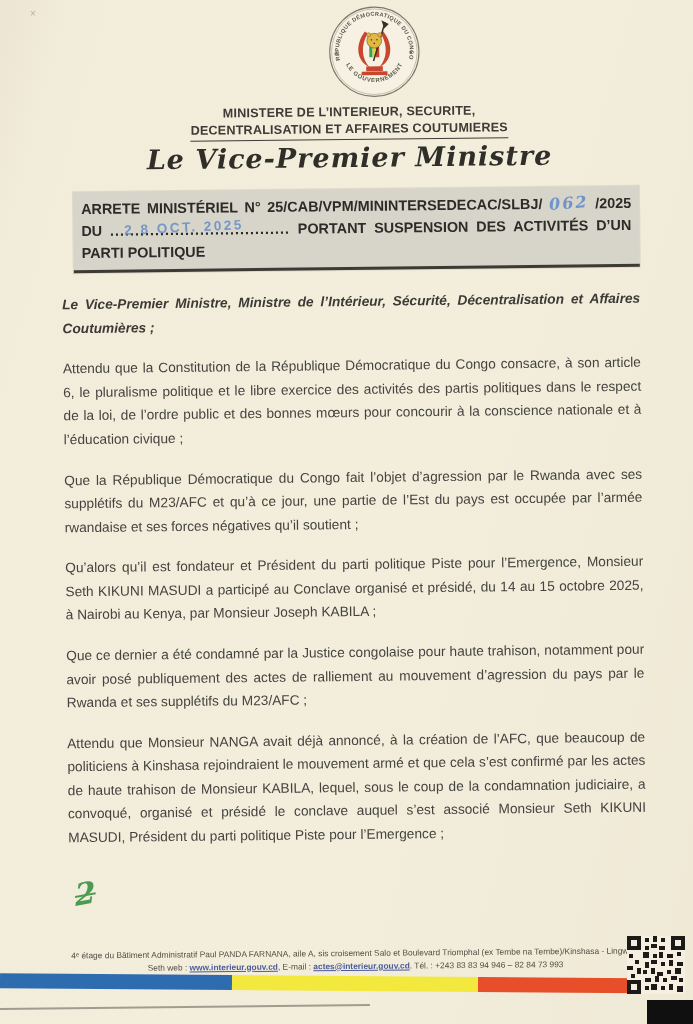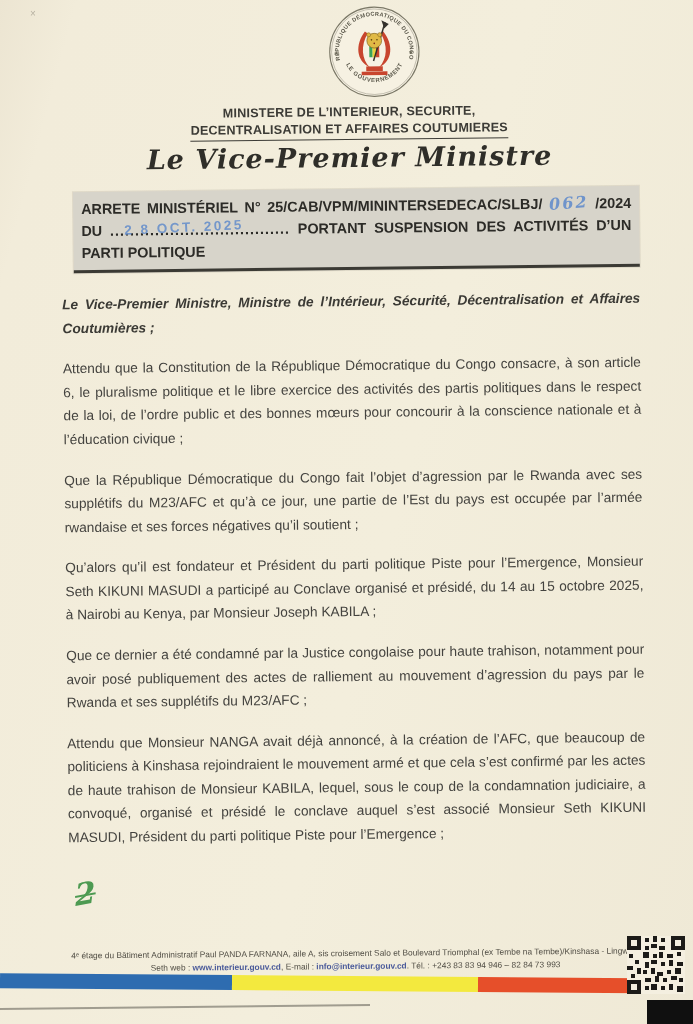--- a/index.html
+++ b/index.html
@@ -65,21 +65,21 @@
     font-size:30px;color:#4d9a52;font-weight:bold;
     transform:rotate(-10deg) skewX(-8deg);
     text-decoration:line-through;text-decoration-thickness:2px;
   }
 
   
   .footer-text{
     position:absolute;left:42px;right:24px;top:947px;text-align:center;
     font-size:8.4px;color:#514e45;line-height:1.5;transform:rotate(-0.5deg);
   }
-  .footer-text .lnk{color:#4a5a9a;font-weight:bold;}
+  .footer-text .lnk{color:#4a5a9a;text-decoration:underline;font-weight:bold;}
   .flag-bar{
     position:absolute;left:0;top:976px;width:100%;height:15px;display:flex;
     transform:rotate(0.45deg);
   }
   .flag-bar .b{height:100%;}
   .scan-line{
     position:absolute;left:0;top:1006px;width:370px;height:2px;
     background:rgba(60,58,50,.45);transform:rotate(-0.6deg);
   }
   .qr{position:absolute;right:8px;top:936px;width:58px;height:58px;}
@@ -135,21 +135,21 @@
     <div class="ministry">
       <div>MINISTERE DE L’INTERIEUR, SECURITE,</div>
       <div><span class="u">DECENTRALISATION ET AFFAIRES COUTUMIERES</span></div>
     </div>
     <div class="script-title">Le Vice-Premier Ministre</div>
 
     <div class="title-block">
       <div class="tb-line">
         <span>ARRETE MINISTÉRIEL N° 25/CAB/VPM/MININTERSEDECAC/SLBJ/</span>
         <span class="hand-blue">062</span>
-        <span>/2024</span>
+        <span>/2025</span>
       </div>
       <div class="tb-line">
         <span>DU</span>
         <span class="dots-wrap">
           <span>....................................</span>
           <span class="stamp">2 8 OCT. 2025</span>
         </span>
         <span>PORTANT SUSPENSION DES ACTIVITÉS D’UN</span>
       </div>
       <div class="tb-line last">PARTI POLITIQUE</div>
@@ -162,21 +162,21 @@
       <p>Qu’alors qu’il est fondateur et Président du parti politique Piste pour l’Emergence, Monsieur Seth KIKUNI MASUDI a participé au Conclave organisé et présidé, du 14 au 15 octobre 2025, à Nairobi au Kenya, par Monsieur Joseph KABILA ;</p>
       <p>Que ce dernier a été condamné par la Justice congolaise pour haute trahison, notamment pour avoir posé publiquement des actes de ralliement au mouvement d’agression du pays par le Rwanda et ses supplétifs du M23/AFC ;</p>
       <p>Attendu que Monsieur NANGA avait déjà annoncé, à la création de l’AFC, que beaucoup de politiciens à Kinshasa rejoindraient le mouvement armé et que cela s’est confirmé par les actes de haute trahison de Monsieur KABILA, lequel, sous le coup de la condamnation judiciaire, a convoqué, organisé et présidé le conclave auquel s’est associé Monsieur Seth KIKUNI MASUDI, Président du parti politique Piste pour l’Emergence ;</p>
       <span class="green-mark">2</span>
     </div>
   </div>
 
   <div class="footer-text">
     <div>4ᵉ étage du Bâtiment Administratif Paul PANDA FARNANA, aile A, sis croisement Salo et Boulevard Triomphal (ex Tembe na Tembe)/Kinshasa - Lingwala</div>
     <div>
-      <span>Seth web : </span><span class="lnk">www.interieur.gouv.cd</span><span>, E-mail : </span><span class="lnk">info@interieur.gouv.cd</span><span>. Tél. : +243 83 83 94 946 – 82 84 73 993</span>
+      <span>Seth web : </span><span class="lnk">www.interieur.gouv.cd</span><span>, E-mail : </span><span class="lnk">actes@interieur.gouv.cd</span><span>. Tél. : +243 83 83 94 946 – 82 84 73 993</span>
     </div>
   </div>
 
   <div class="flag-bar">
     <div class="b" style="width:33.5%;background:#2e6cb0;"></div>
     <div class="b" style="width:35.5%;background:#f3e93e;"></div>
     <div class="b" style="width:28%;background:#e64f2a;"></div>
     <div class="b" style="width:3%;background:transparent;"></div>
   </div>
   <div class="scan-line"></div>

